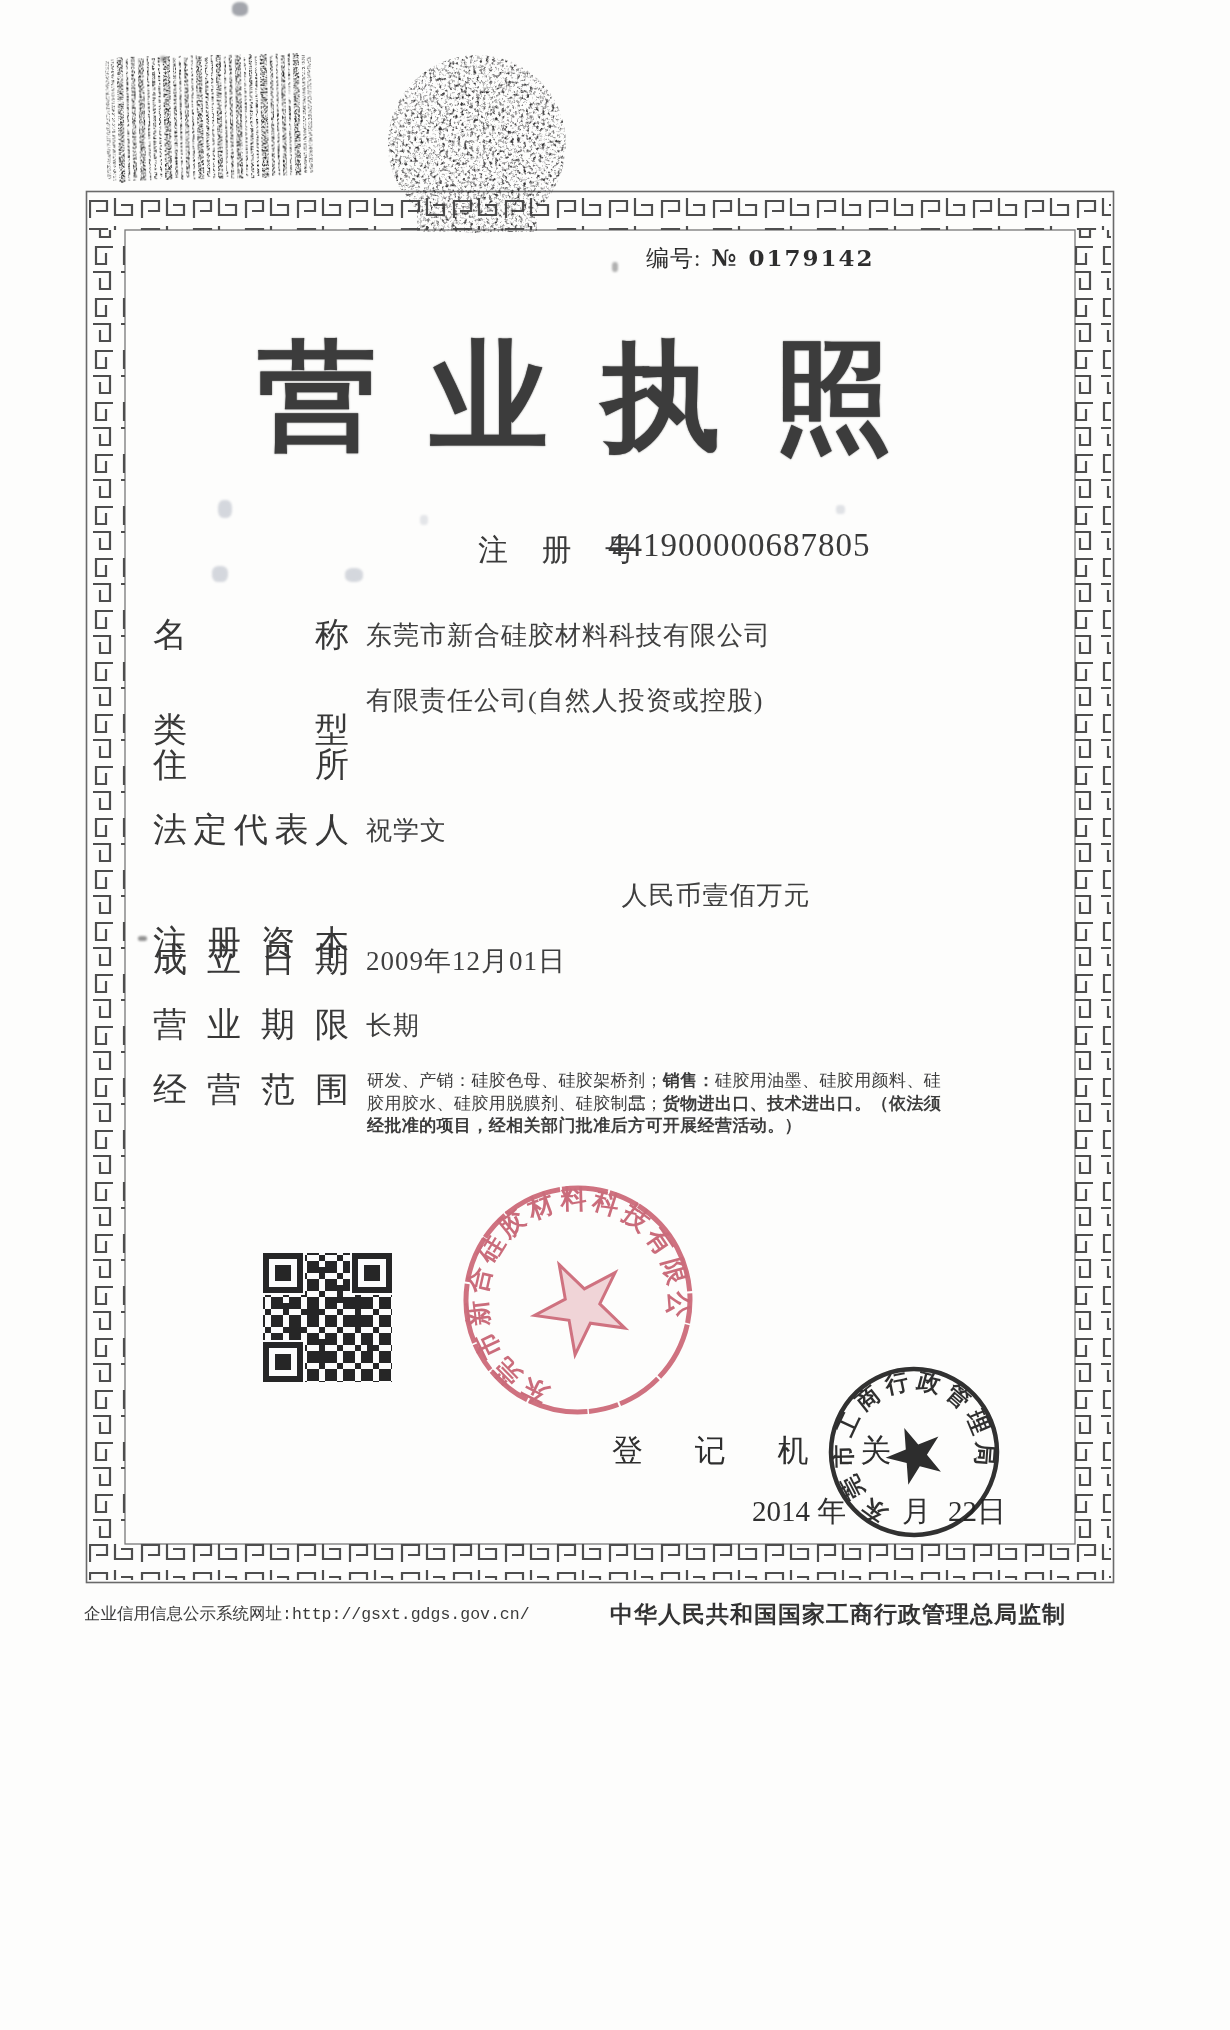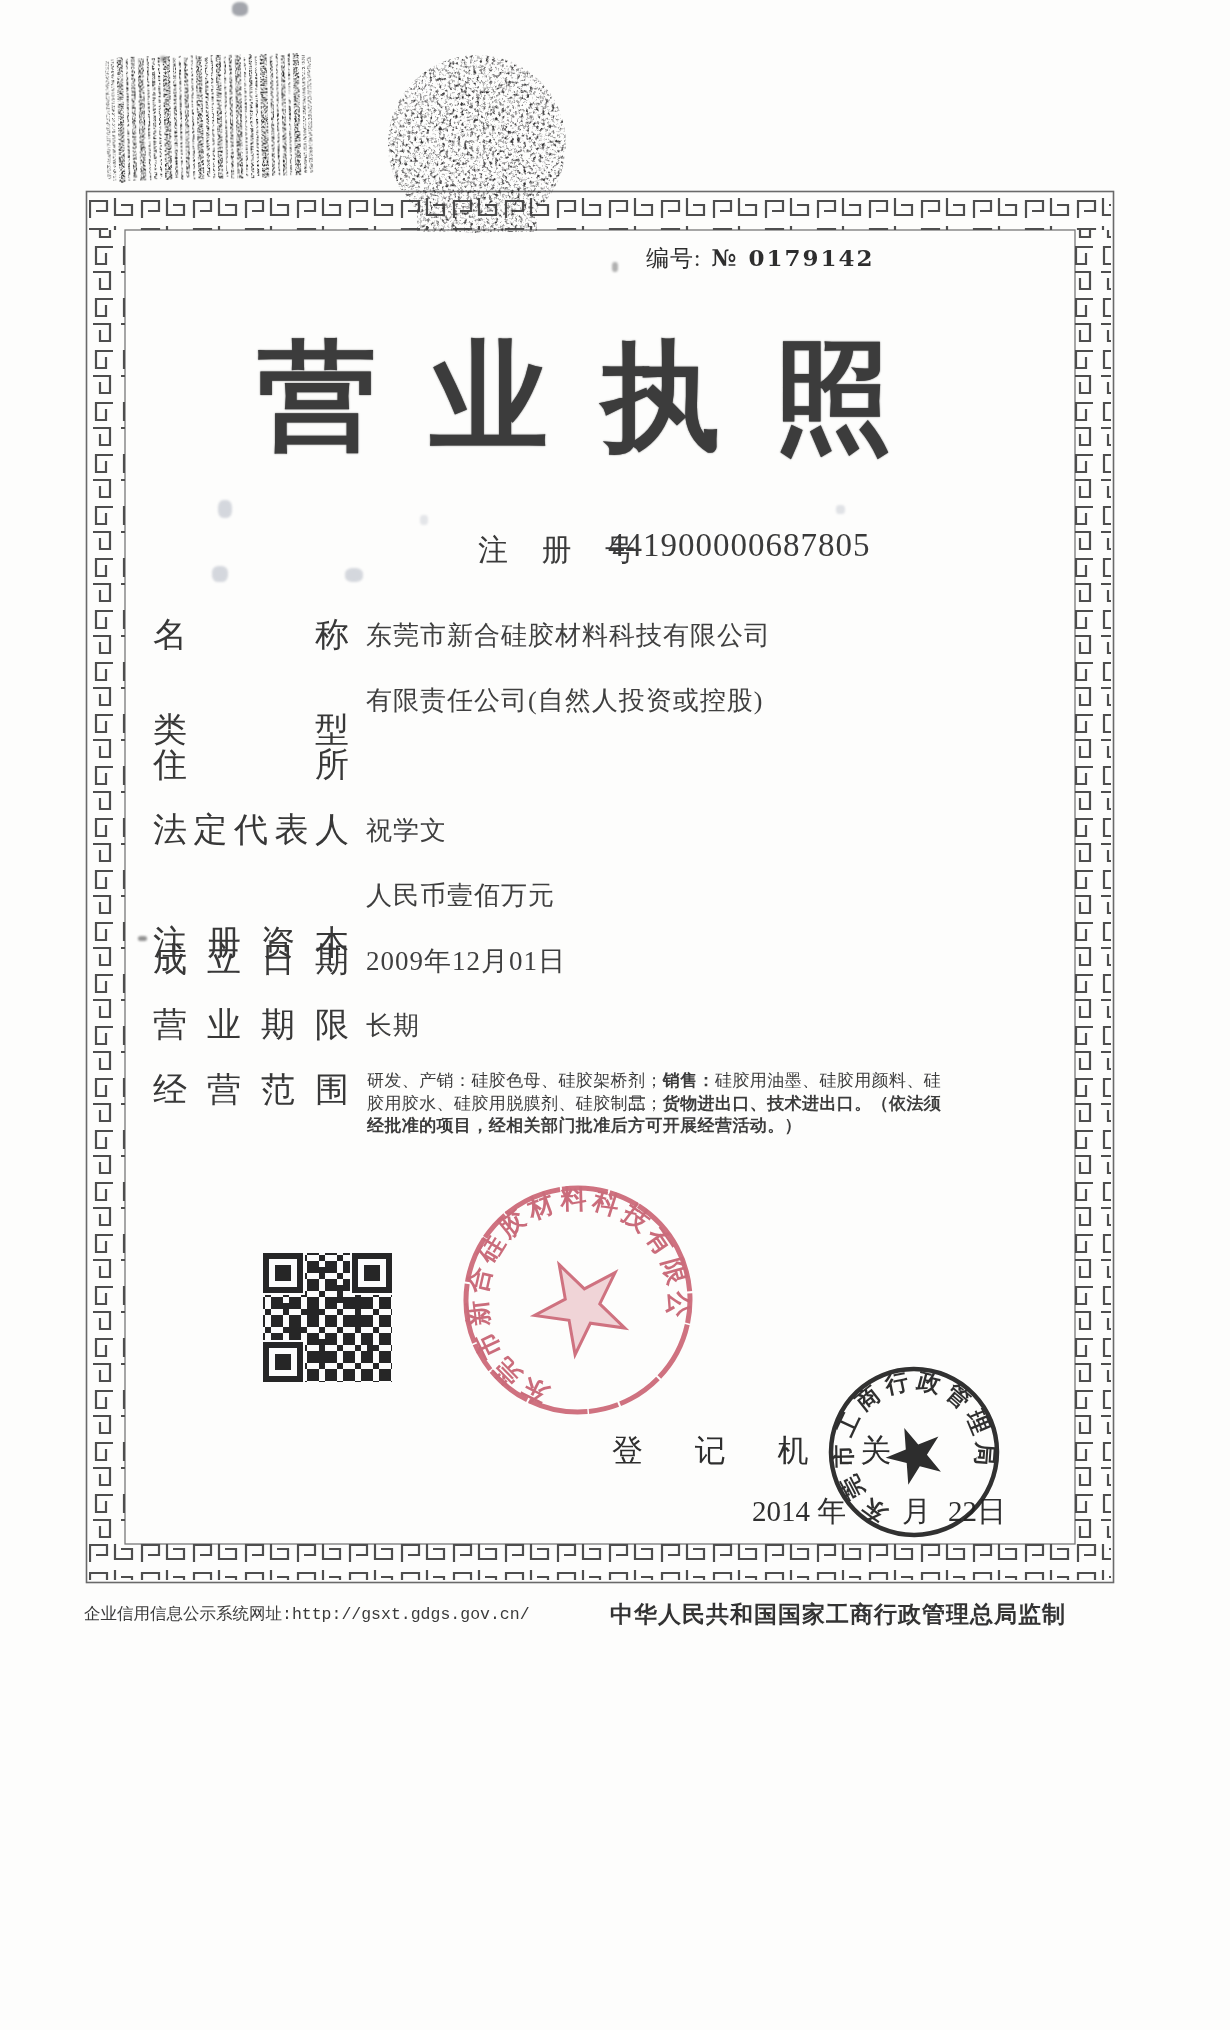--- a/index.html
+++ b/index.html
@@ -127,21 +127,21 @@
 
   <div class="abs frow-label" style="top:677px;margin-top:30px;">类型</div>
   <div class="abs frow-value" style="top:683px;">有限责任公司(自然人投资或控股)</div>
 
   <div class="abs frow-label" style="top:742px;">住所</div>
 
   <div class="abs frow-label" style="top:807px;">法定代表人</div>
   <div class="abs frow-value" style="top:813px;">祝学文</div>
 
   <div class="abs frow-label" style="top:920px;">注册资本</div>
-  <div class="abs frow-value" style="top:878px;">人民币壹佰万元</div>
+  <div class="abs frow-value" style="top:878px;text-align:center;">人民币壹佰万元</div>
 
   <div class="abs frow-label" style="top:937px;">成立日期</div>
   <div class="abs frow-value" style="top:943px;font-size:27px;">2009年12月01日</div>
 
   <div class="abs frow-label" style="top:1002px;">营业期限</div>
   <div class="abs frow-value" style="top:1008px;">长期</div>
 
   <div class="abs frow-label" style="top:1067px;">经营范围</div>
   <div class="abs" id="scope-value">
     <span>研发、产销：硅胶色母、硅胶架桥剂；</span><span class="b">销售：</span><span>硅胶用油墨、硅胶用颜料、硅胶用胶水、硅胶用脱膜剂、硅胶制品；</span><span class="b">货物进出口、技术进出口。（依法须经批准的项目，经相关部门批准后方可开展经营活动。）</span>

